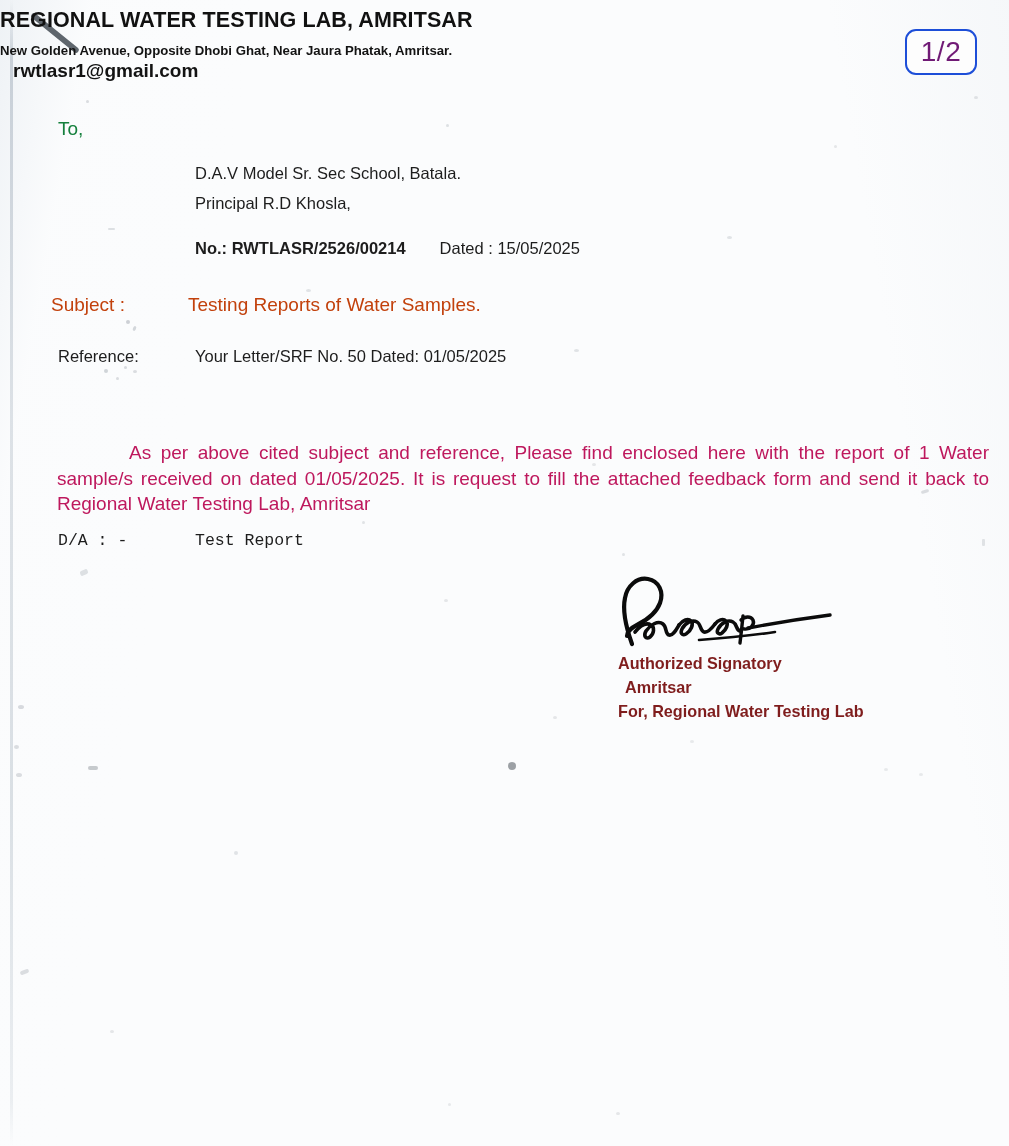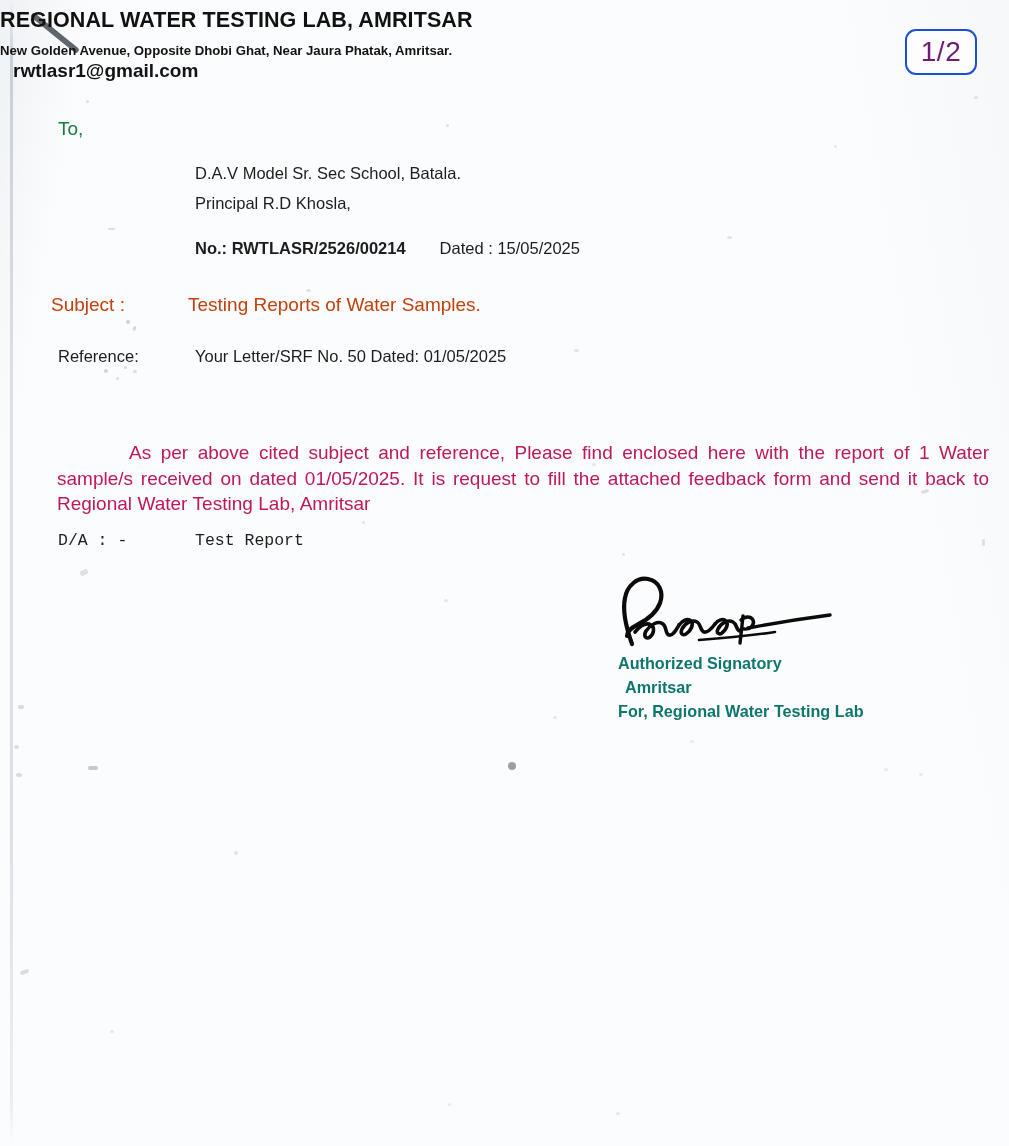--- a/index.html
+++ b/index.html
@@ -194,21 +194,21 @@
   #signature-mark {
     width: 230px;
     height: 78px;
     display: block;
   }
   #signature-lines {
     margin-top: 1px;
     margin-left: 3px;
     font-size: 16.2px;
     font-weight: bold;
-    color: #0f766e;
+    color: #7f1d1d;
     line-height: 24px;
   }
   #signatory-place { padding-left: 7px; }
 
   
   .speckle {
     position: absolute;
     background: #b9bec4;
     border-radius: 50%;
     pointer-events: none;

